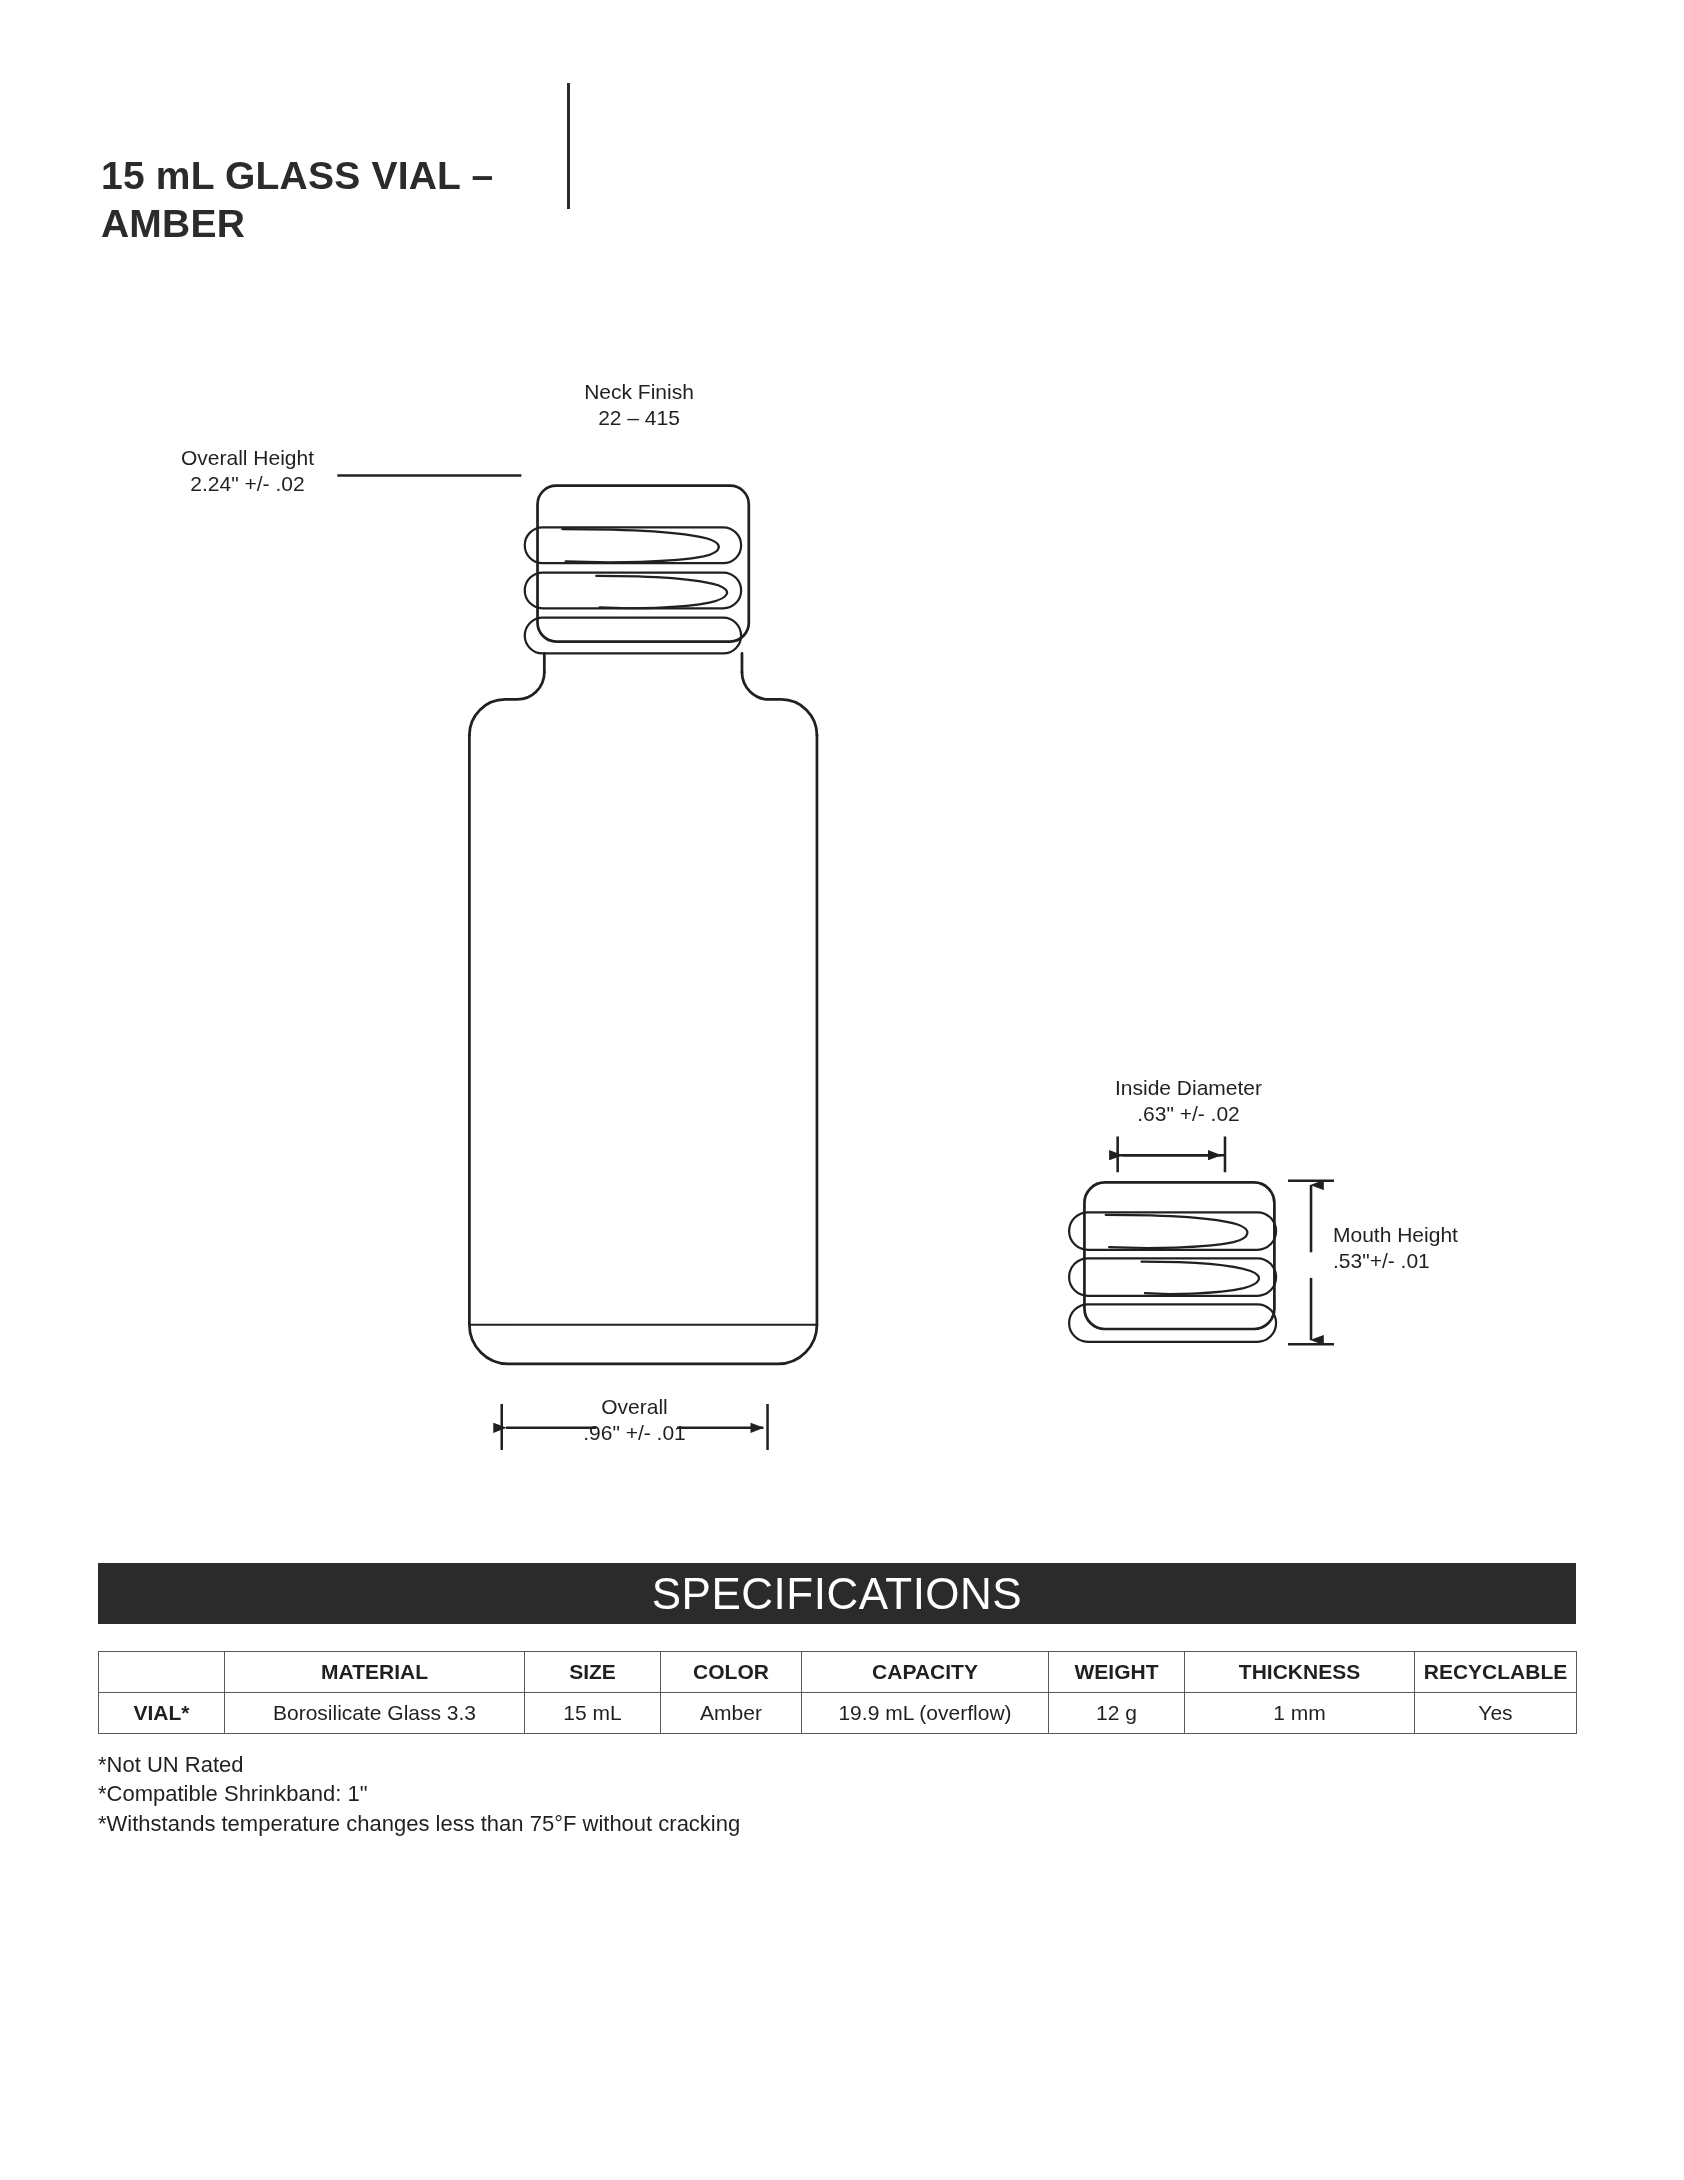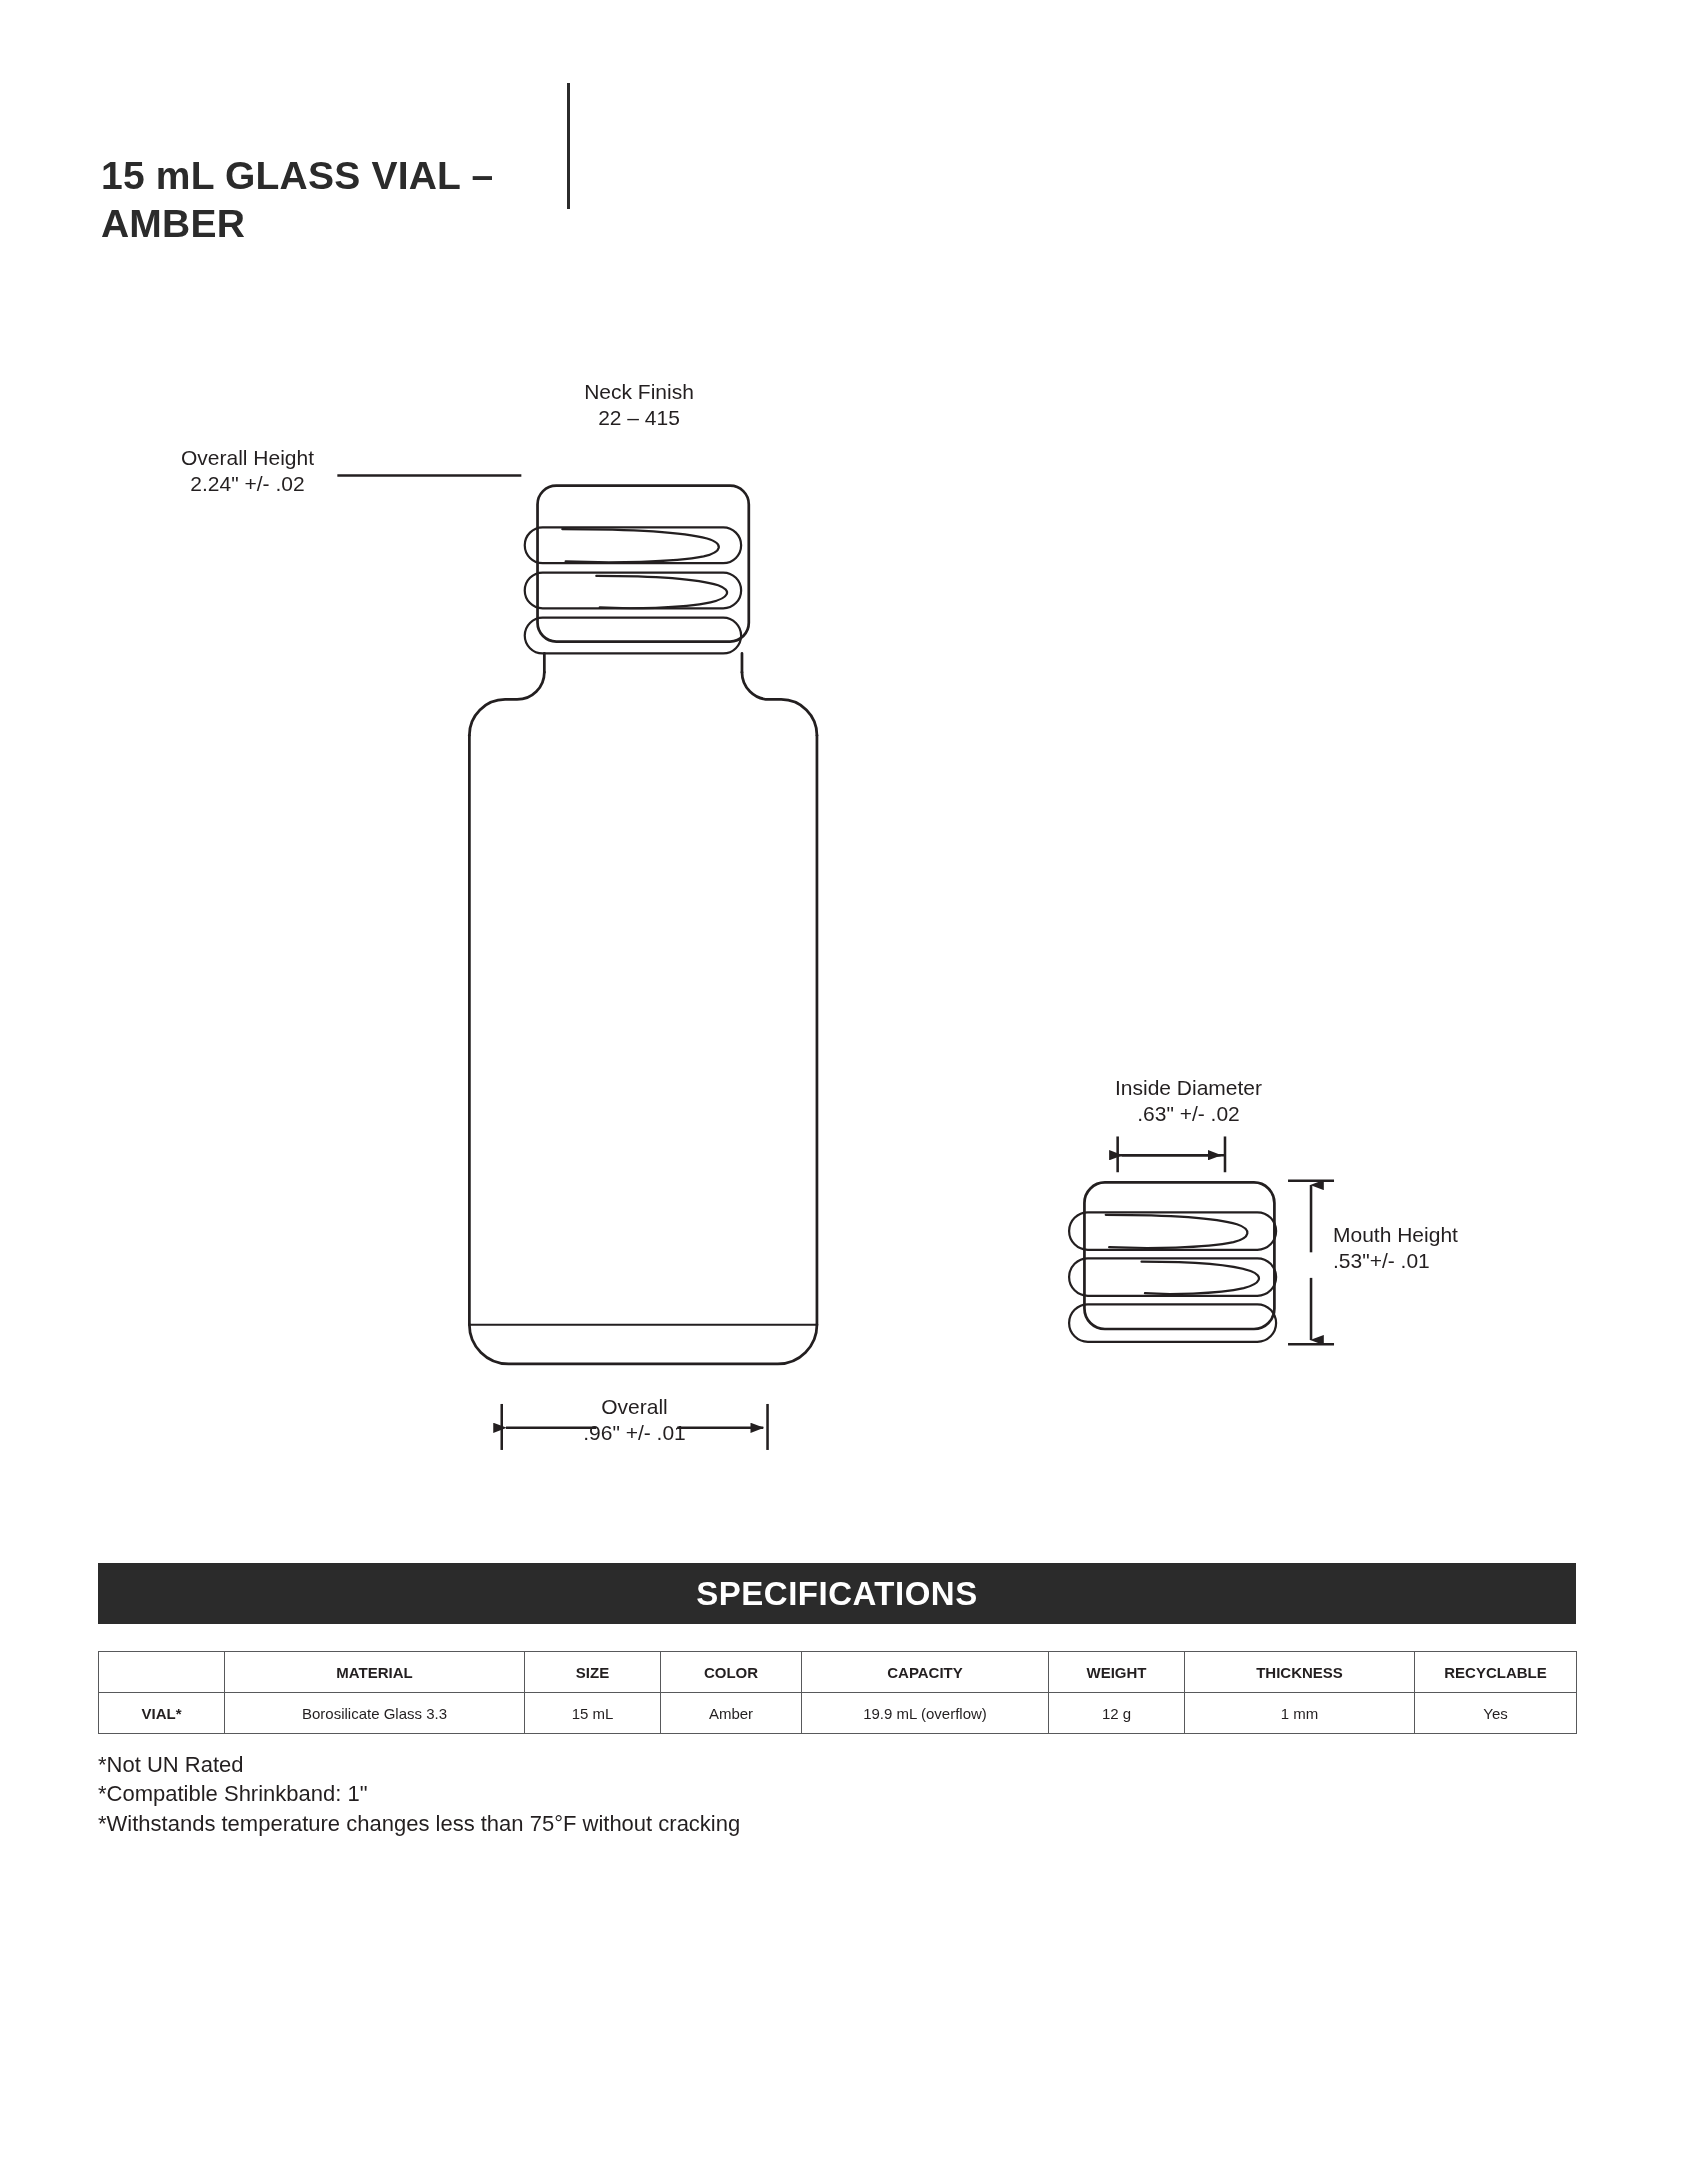--- a/index.html
+++ b/index.html
@@ -75,40 +75,40 @@
     top: 1563px;
     width: 1478px;
     height: 61px;
     background: #2b2b2b;
     display: flex;
     align-items: center;
     justify-content: center;
   }
   #spec-banner-title {
     color: #ffffff;
-    font-size: 33px;
-    font-weight: bold;
+    font-size: 44px;
+    font-weight: normal;
     letter-spacing: 0.5px;
   }
 
   
   #spec-table {
     position: absolute;
     left: 98px;
     top: 1651px;
     width: 1478px;
     border-collapse: collapse;
     table-layout: fixed;
   }
   #spec-table td, #spec-table th {
     border: 1.7px solid #58595b;
     height: 40px;
     text-align: center;
     vertical-align: middle;
-    font-size: 15px;
+    font-size: 21px;
     font-weight: normal;
     padding: 0 3.4px;
     color: #231f20;
   }
   #spec-table thead th { font-weight: bold; }
   #spec-table .row-label { font-weight: bold; }
 
   .col-0 { width: 126px; }
   .col-1 { width: 300px; }
   .col-2 { width: 136px; }

